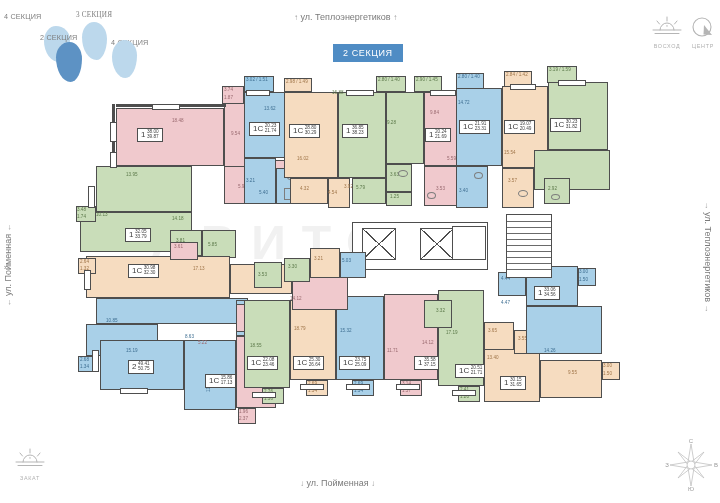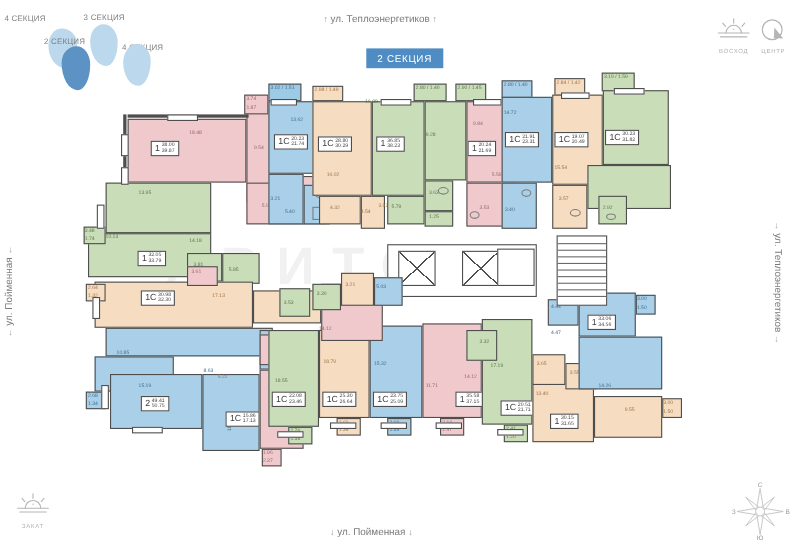--- a/index.html
+++ b/index.html
@@ -84,21 +84,21 @@
 </head>
 <body>
 
 <div class="stage">
 
   <div>
     <div class="sec-label" style="left:4px;top:12px;">4 СЕКЦИЯ</div>
     <div class="sec-blob blob1"></div>
     <div class="sec-label" style="left:40px;top:33px;">2 СЕКЦИЯ</div>
     <div class="sec-blob blob2 active"></div>
-    <div class="sec-label" style="left:76px;top:11px;">3 СЕКЦИЯ</div>
+    <div class="sec-label" style="left:76px;top:11px;font-family:Liberation Serif, serif;">3 СЕКЦИЯ</div>
     <div class="sec-blob blob3"></div>
     <div class="sec-label" style="left:111px;top:38px;">4 СЕКЦИЯ</div>
     <div class="sec-blob blob4"></div>
   </div>
 
   <div class="street" style="left:294px;top:12px;">
     <span class="arw">↑</span>
     <span>ул. Теплоэнергетиков</span>
     <span class="arw">↑</span>
   </div>

